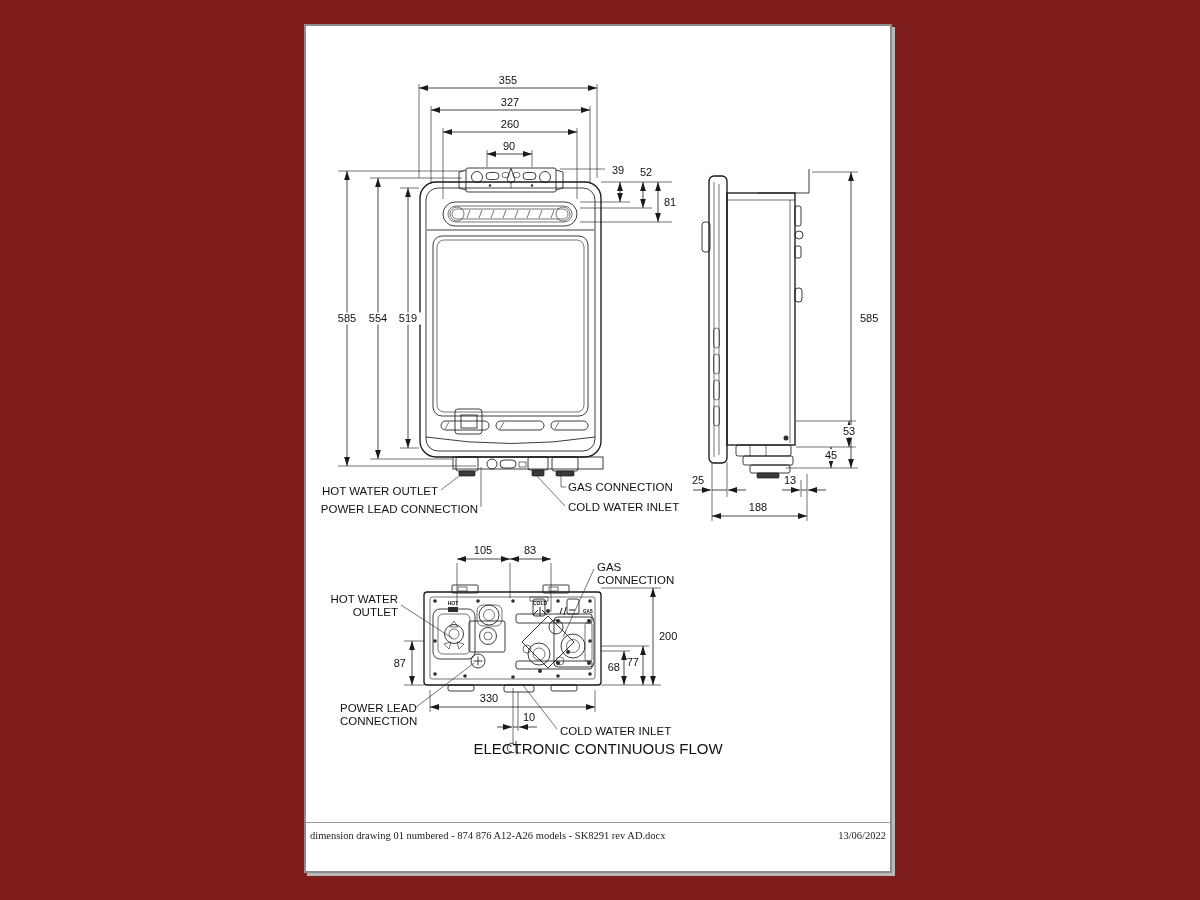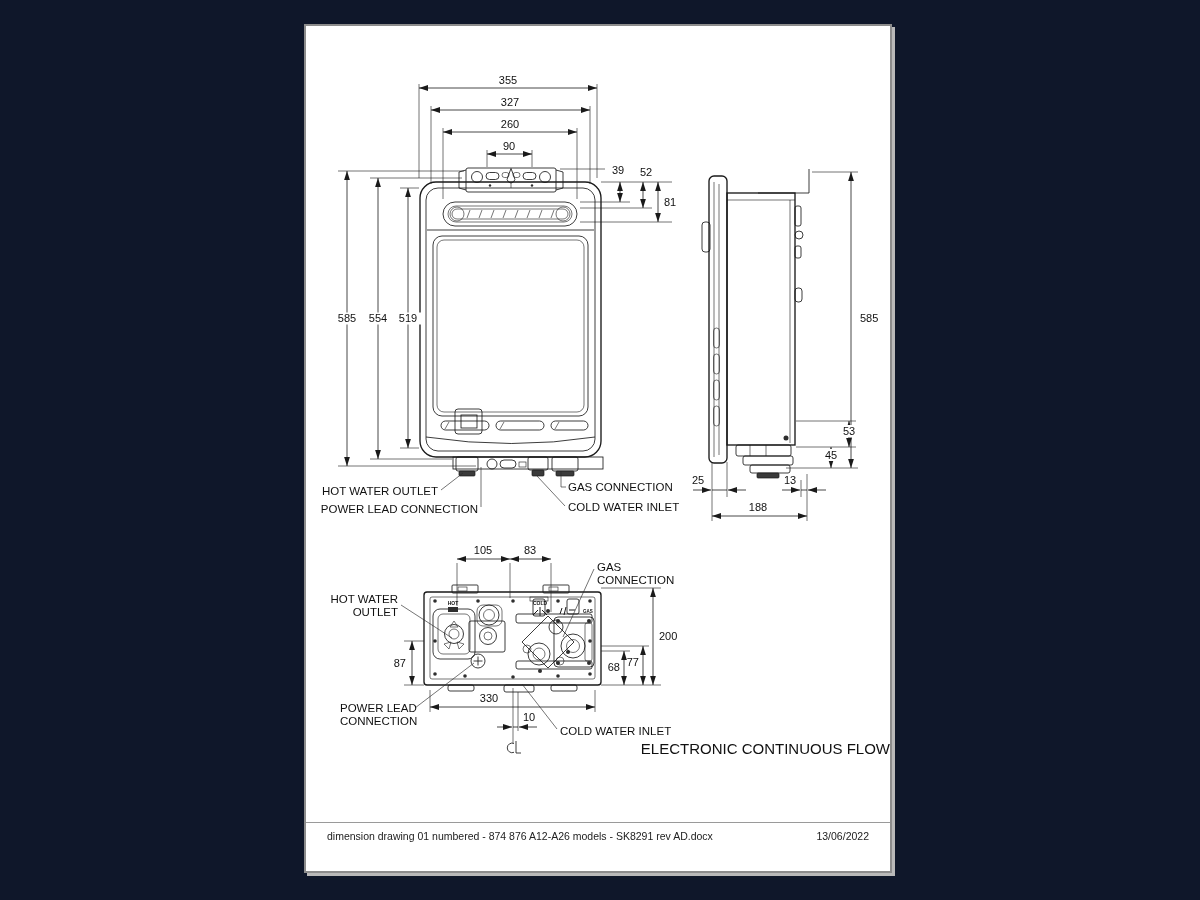--- a/index.html
+++ b/index.html
@@ -1,26 +1,26 @@
 <!DOCTYPE html>
 <html><head>
 <meta charset="utf-8">
 <style>
   html,body{margin:0;padding:0;background:#fff;}
-  .canvas{position:relative;width:1200px;height:900px;background:#0f172a;overflow:hidden;
+  .canvas{position:relative;width:1200px;height:900px;background:#7f1d1d;overflow:hidden;
           font-family:"Liberation Sans",sans-serif;color:#111;}
   .page{position:absolute;left:304px;top:24px;width:588px;height:849px;background:#fff;
         border:2px solid #8c8c8c;box-shadow:3px 3px 0 #b9b9b9;box-sizing:border-box;}
   .drawing{position:absolute;left:0;top:0;width:584px;height:820px;}
-  .title-block{position:absolute;left:0;top:714px;width:100%;text-align:right;
+  .title-block{position:absolute;left:0;top:714px;width:100%;text-align:center;
                font-size:15px;line-height:18.5px;color:#111;}
   .title-block div{white-space:nowrap;}
   .footer{position:absolute;left:0;right:0;top:796px;height:26px;border-top:1px solid #9a9a9a;
           display:flex;justify-content:space-between;align-items:center;
-          padding:0 21px;font-size:10.5px;color:#222;box-sizing:border-box;}
+          padding:0 4px;font-size:10.5px;color:#222;box-sizing:border-box;font-family:Liberation Serif, serif;}
   svg{display:block;}
   svg text{font-family:"Liberation Sans",sans-serif;fill:#111;}
   .dt{font-size:11px;}
   .lt{font-size:11.5px;}
   .tt{font-size:5px;font-weight:bold;}
   .tt2{font-size:4.5px;font-weight:bold;}
   .s-heavy{stroke:#1a1a1a;stroke-width:1.35;fill:none;}
   .s-med{stroke:#1a1a1a;stroke-width:.85;fill:none;}
   .s-thin{stroke:#1a1a1a;stroke-width:.6;fill:none;}
   .s-ext{stroke:#2a2a2a;stroke-width:.65;fill:none;}

